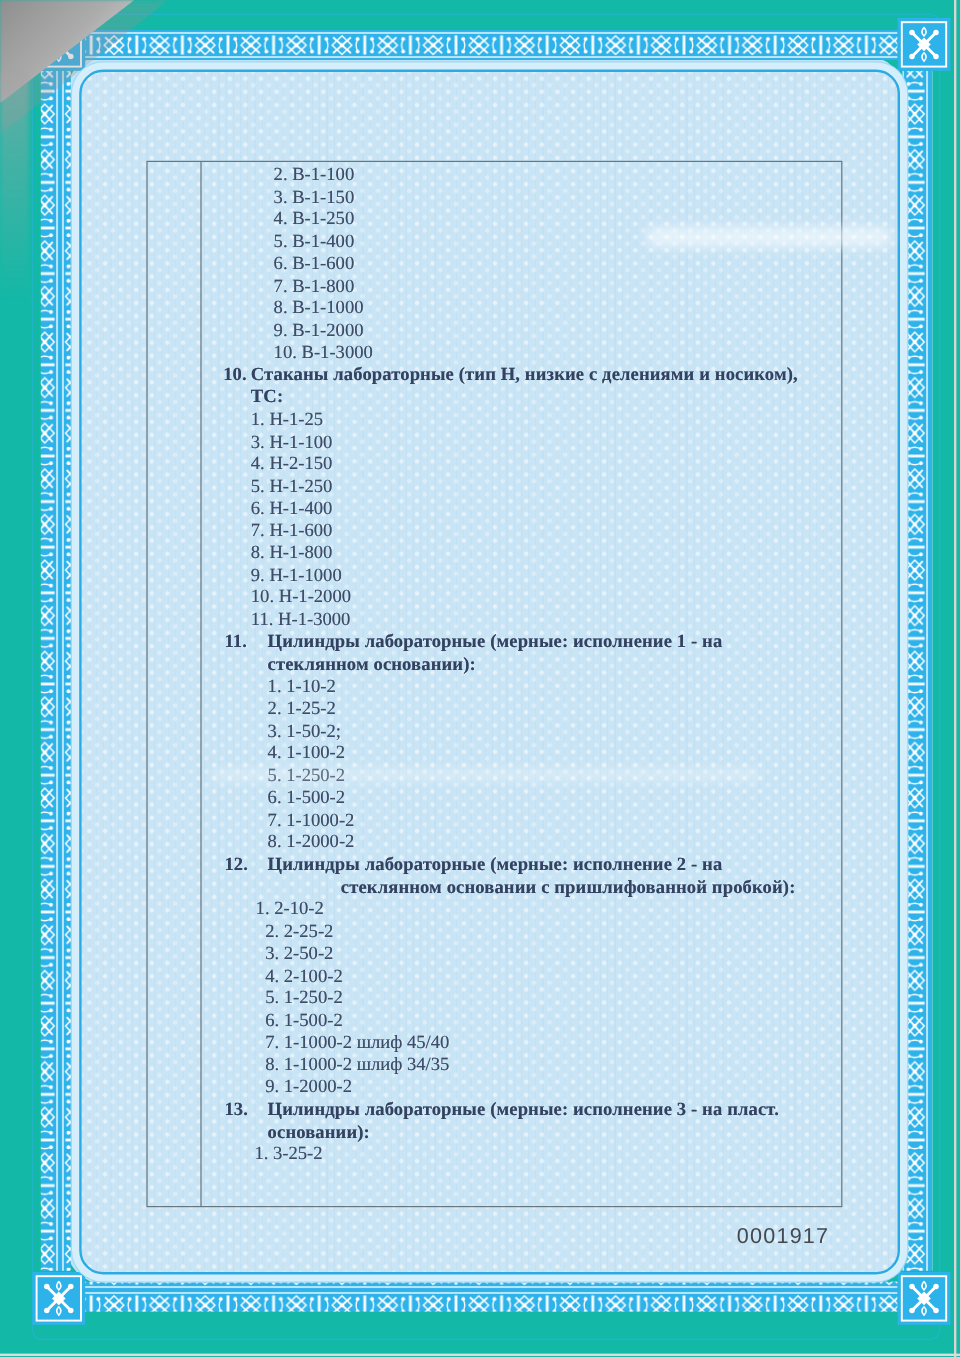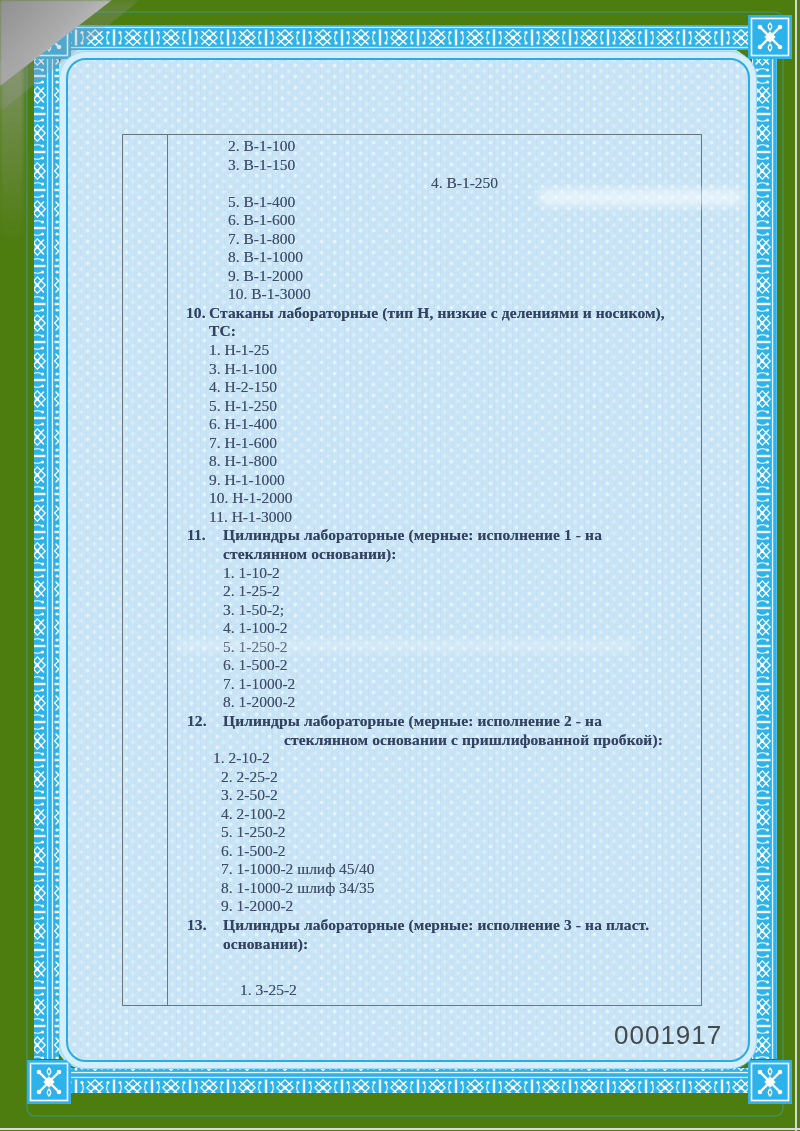--- a/index.html
+++ b/index.html
@@ -1,20 +1,20 @@
 <!DOCTYPE html>
 <html><head>
 <meta charset="utf-8">
 <style>
   html,body{margin:0;padding:0;}
   body{width:800px;height:1131px;position:relative;overflow:hidden;
        background:#f6f5f1;font-family:"Liberation Serif",serif;}
 
   
-  .sheet{position:absolute;inset:0;background:#4d7c0f;}
+  .sheet{position:absolute;inset:0;background:#14b8a6;}
 
   
   .frame{position:absolute;left:0;top:0;z-index:2;}
 
   
   .inner{
     position:absolute;left:66px;top:58px;width:680px;height:1000px;
     border:2.5px solid #2aabe4;border-radius:20px;z-index:3;
     background-color:#c8e4f5;
     background-image:
@@ -43,21 +43,21 @@
     position:relative;height:18.55px;line-height:18.55px;
     font-size:15.5px;color:#3e4c66;white-space:nowrap;
     text-shadow:0 0 .5px rgba(62,76,102,.55);
   }
   .line.header{font-weight:700;color:#334260;letter-spacing:.1px;}
   .secnum{position:absolute;top:0;font-weight:700;color:#334260;}
 
   
   .serial{
     position:absolute;left:546px;top:960px;z-index:4;
-    font-family:"Liberation Sans",sans-serif;font-size:26px;
+    font-family:"Liberation Sans",sans-serif;font-size:18px;
     color:#45484c;letter-spacing:1px;
   }
 
   
   .artifact{position:absolute;z-index:6;pointer-events:none;}
   .corner-shadow{
     left:0;top:0;width:112px;height:86px;
     background:linear-gradient(135deg,#8f8f8f 0%,#ababab 45%,#cfcfcf 80%);
     clip-path:polygon(0 0,112px 0,0 86px);filter:blur(1.2px);
   }
@@ -143,21 +143,21 @@
     <use href="#cnr" transform="translate(748 1060)"></use>
   </svg>
 
   <div class="inner">
 
     <div class="doc-table">
       <div class="doc-col-left"></div>
       <div class="doc-col-main" id="sections-root">
           <div class="line item" style="padding-left: 59px;">2. В-1-100</div>
           <div class="line item" style="padding-left: 59px;">3. В-1-150</div>
-          <div class="line item" style="padding-left: 59px; text-align: center;">4. В-1-250</div>
+          <div class="line item" style="padding-left: 59px;">4. В-1-250</div>
           <div class="line item" style="padding-left: 59px;">5. В-1-400</div>
           <div class="line item" style="padding-left: 59px;">6. В-1-600</div>
           <div class="line item" style="padding-left: 59px;">7. В-1-800</div>
           <div class="line item" style="padding-left: 59px;">8. В-1-1000</div>
           <div class="line item" style="padding-left: 59px;">9. В-1-2000</div>
           <div class="line item" style="padding-left: 59px;">10. В-1-3000</div>
           <div class="line header" style="padding-left: 40px;">Стаканы лабораторные (тип Н, низкие с делениями и носиком),<span class="secnum" style="left: 17px;">10.</span></div>
           <div class="line header" style="padding-left: 40px;">ТС:</div>
           <div class="line item" style="padding-left: 40px;">1. Н-1-25</div>
           <div class="line item" style="padding-left: 40px;">3. Н-1-100</div>
@@ -185,21 +185,21 @@
           <div class="line item" style="padding-left: 52px;">2. 2-25-2</div>
           <div class="line item" style="padding-left: 52px;">3. 2-50-2</div>
           <div class="line item" style="padding-left: 52px;">4. 2-100-2</div>
           <div class="line item" style="padding-left: 52px;">5. 1-250-2</div>
           <div class="line item" style="padding-left: 52px;">6. 1-500-2</div>
           <div class="line item" style="padding-left: 52px;">7. 1-1000-2 шлиф 45/40</div>
           <div class="line item" style="padding-left: 52px;">8. 1-1000-2 шлиф 34/35</div>
           <div class="line item" style="padding-left: 52px;">9. 1-2000-2</div>
           <div class="line header" style="padding-left: 54px;">Цилиндры лабораторные (мерные: исполнение 3 - на пласт.<span class="secnum" style="left: 18px;">13.</span></div>
           <div class="line header" style="padding-left: 54px;">основании):</div>
-          <div class="line item" style="padding-left: 71px; margin-top: 28px;">1. 3-25-2</div>
+          <div class="line item" style="padding-left: 43px;">1. 3-25-2</div>
         </div>
     </div>
 
     <div class="serial">0001917</div>
   </div>
 
   <div class="artifact corner-shadow2"></div>
   <div class="artifact corner-shadow"></div>
   <div class="artifact left-strip"></div>
   <div class="artifact edge-right"></div>

